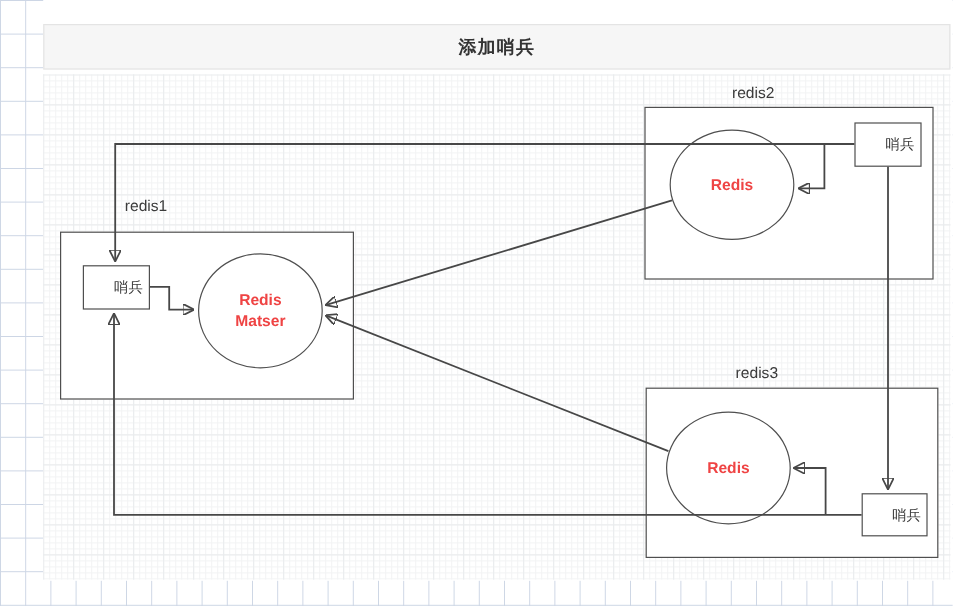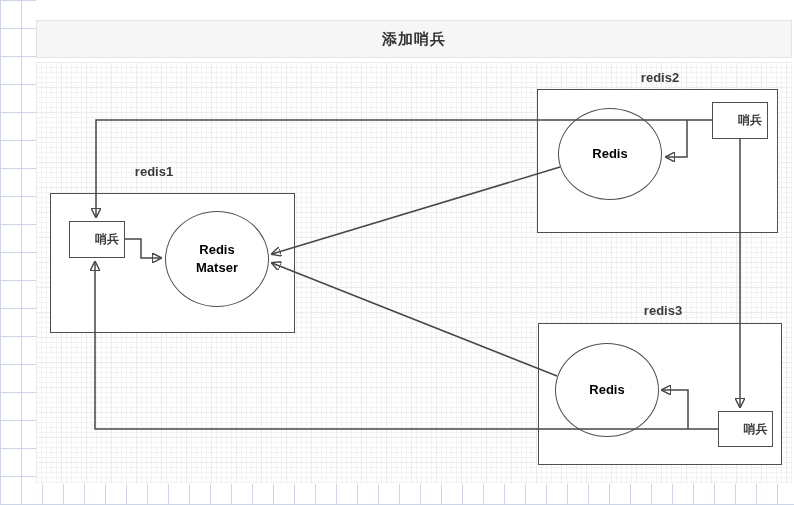--- a/index.html
+++ b/index.html
@@ -22,30 +22,30 @@
   .grid-area{
     position:absolute;left:36px;top:62px;width:756px;height:421px;background:#fff;
     background-image:
       linear-gradient(#e9ebed 1px, transparent 1px),
       linear-gradient(90deg, #e9ebed 1px, transparent 1px),
       linear-gradient(#f2f3f4 1px, transparent 1px),
       linear-gradient(90deg, #f2f3f4 1px, transparent 1px);
     background-size:25px 25px,25px 25px,5px 5px,5px 5px;
   }
   .group-box{position:absolute;background:#fff;border:1.5px solid #4f4f4f;box-sizing:border-box;}
-  .group-label{position:absolute;width:100px;text-align:center;font-size:13px;font-weight:bold;color:#3b3b3b;}
+  .group-label{position:absolute;width:100px;text-align:left;font-size:13px;font-weight:normal;color:#3b3b3b;}
   .sentinel-box{
     position:absolute;background:#fff;border:1.5px solid #4f4f4f;box-sizing:border-box;
     display:flex;align-items:center;justify-content:center;
-    font-size:12px;font-weight:bold;color:#3b3b3b;padding-left:20px;
+    font-size:12px;font-weight:normal;color:#3b3b3b;padding-left:20px;
   }
   .redis-circle{
     position:absolute;background:#fff;border:1.5px solid #4f4f4f;box-sizing:border-box;border-radius:50%;
     display:flex;align-items:center;justify-content:center;text-align:center;
-    font-size:13px;font-weight:bold;color:#000000;white-space:pre-line;line-height:1.35;
+    font-size:13px;font-weight:bold;color:#ef4444;white-space:pre-line;line-height:1.35;
   }
   #edge-layer{position:absolute;left:0;top:0;width:794px;height:505px;pointer-events:none;}
   #edge-layer path{fill:none;stroke:#474747;stroke-width:1.5;}
 </style>
 </head>
 <body>
 
 <div id="stage">
 
   <div class="white-mask"></div>

